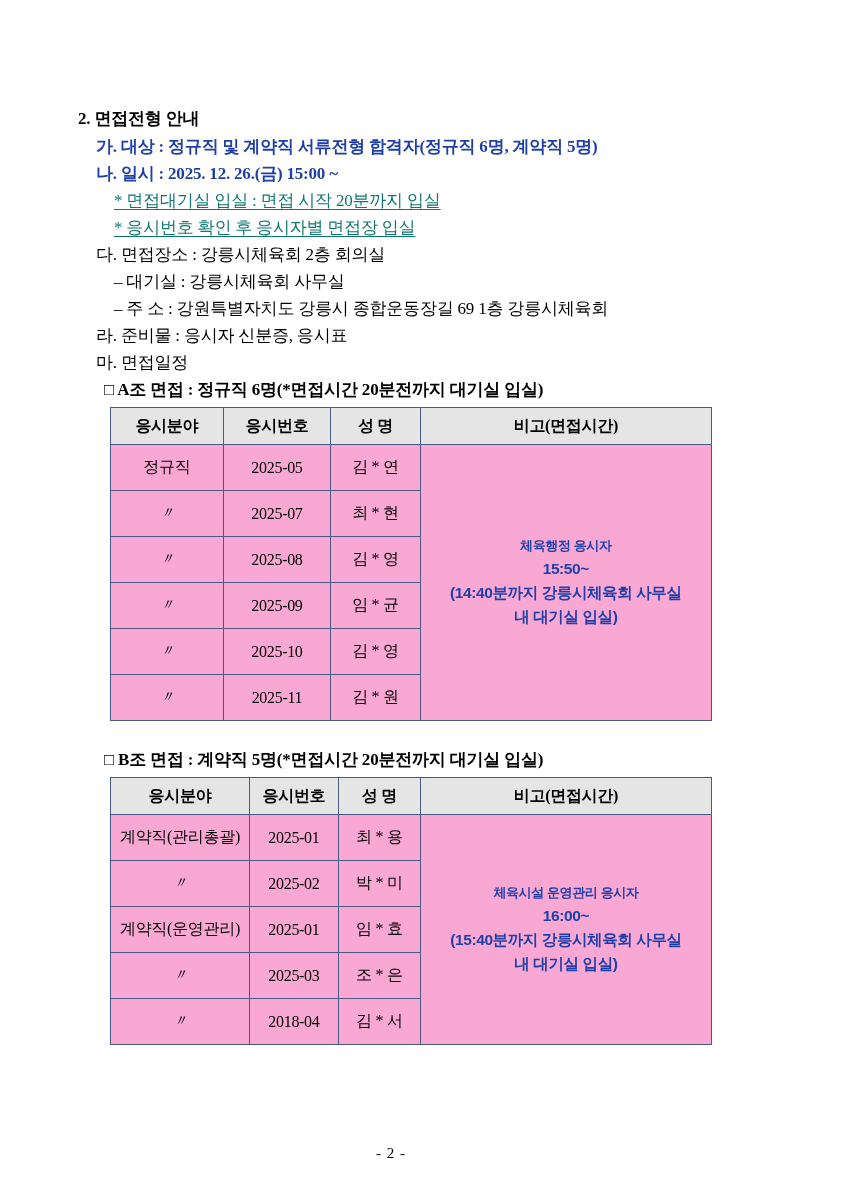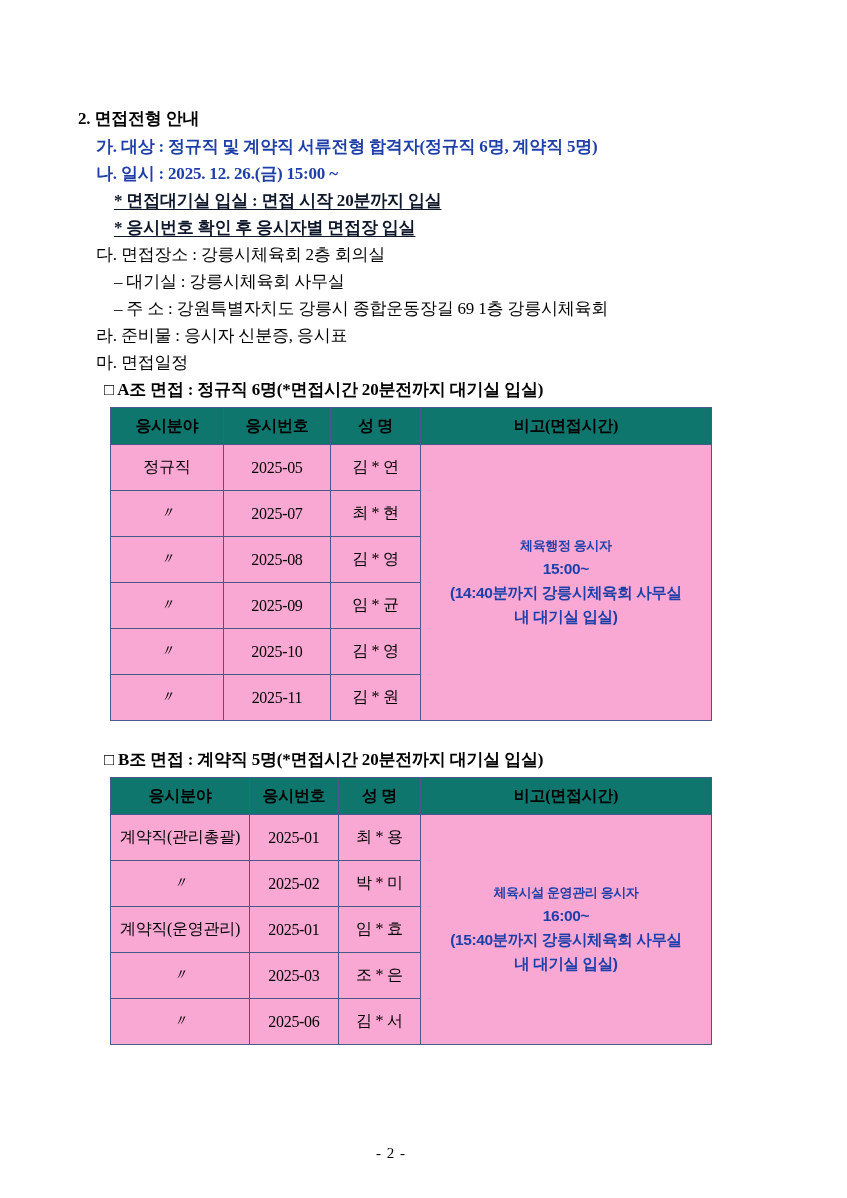--- a/index.html
+++ b/index.html
@@ -39,22 +39,22 @@
     font-size: 17px;
     margin-bottom: 10px;
     letter-spacing: -0.2px;
   }
   .item-b {
     font-weight: bold;
   }
   .indent1 { padding-left: 18px; }
   .indent2 { padding-left: 36px; }
   .underline-star {
-    font-weight: bold;
-    color: #0f172a;
+    font-weight: normal;
+    color: #0f766e;
     text-decoration: underline;
     text-underline-offset: 3px;
   }
   .section-title {
     font-size: 17px;
     font-weight: bold;
     margin-top: 4px;
     margin-bottom: 9px;
     padding-left: 26px;
     letter-spacing: -0.2px;
@@ -66,21 +66,21 @@
   }
   table.exam td, table.exam th {
     border: 1px solid #4a5a86;
     text-align: center;
     vertical-align: middle;
     font-size: 16px;
     letter-spacing: -0.3px;
     padding: 0;
   }
   table.exam thead th {
-    background: #0f766e;
+    background: #e5e5e5;
     font-weight: bold;
     height: 36px;
     color: #000;
   }
   table.exam tbody td {
     height: 45px;
     background: #f9a8d4;
   }
   .ditto {
     font-style: italic;
@@ -143,21 +143,21 @@
       </tr>
     </thead>
     <tbody>
       <tr>
         <td>정규직</td>
         <td>2025-05</td>
         <td>김 * 연</td>
         <td rowspan="6">
           <div class="remark">
             <div class="big">체육행정 응시자</div>
-            <div>15:00~</div>
+            <div>15:50~</div>
             <div>(14:40분까지 강릉시체육회 사무실</div>
             <div>내 대기실 입실)</div>
           </div>
         </td>
       </tr>
       <tr>
         <td class="ditto">〃</td>
         <td>2025-07</td>
         <td>최 * 현</td>
       </tr>
@@ -227,20 +227,20 @@
         <td>2025-01</td>
         <td>임 * 효</td>
       </tr>
       <tr>
         <td class="ditto">〃</td>
         <td>2025-03</td>
         <td>조 * 은</td>
       </tr>
       <tr>
         <td class="ditto">〃</td>
-        <td>2025-06</td>
+        <td>2018-04</td>
         <td>김 * 서</td>
       </tr>
     </tbody>
   </table>
 
   <div class="footer">- 2 -</div>
 </div>
 
 </body></html>

